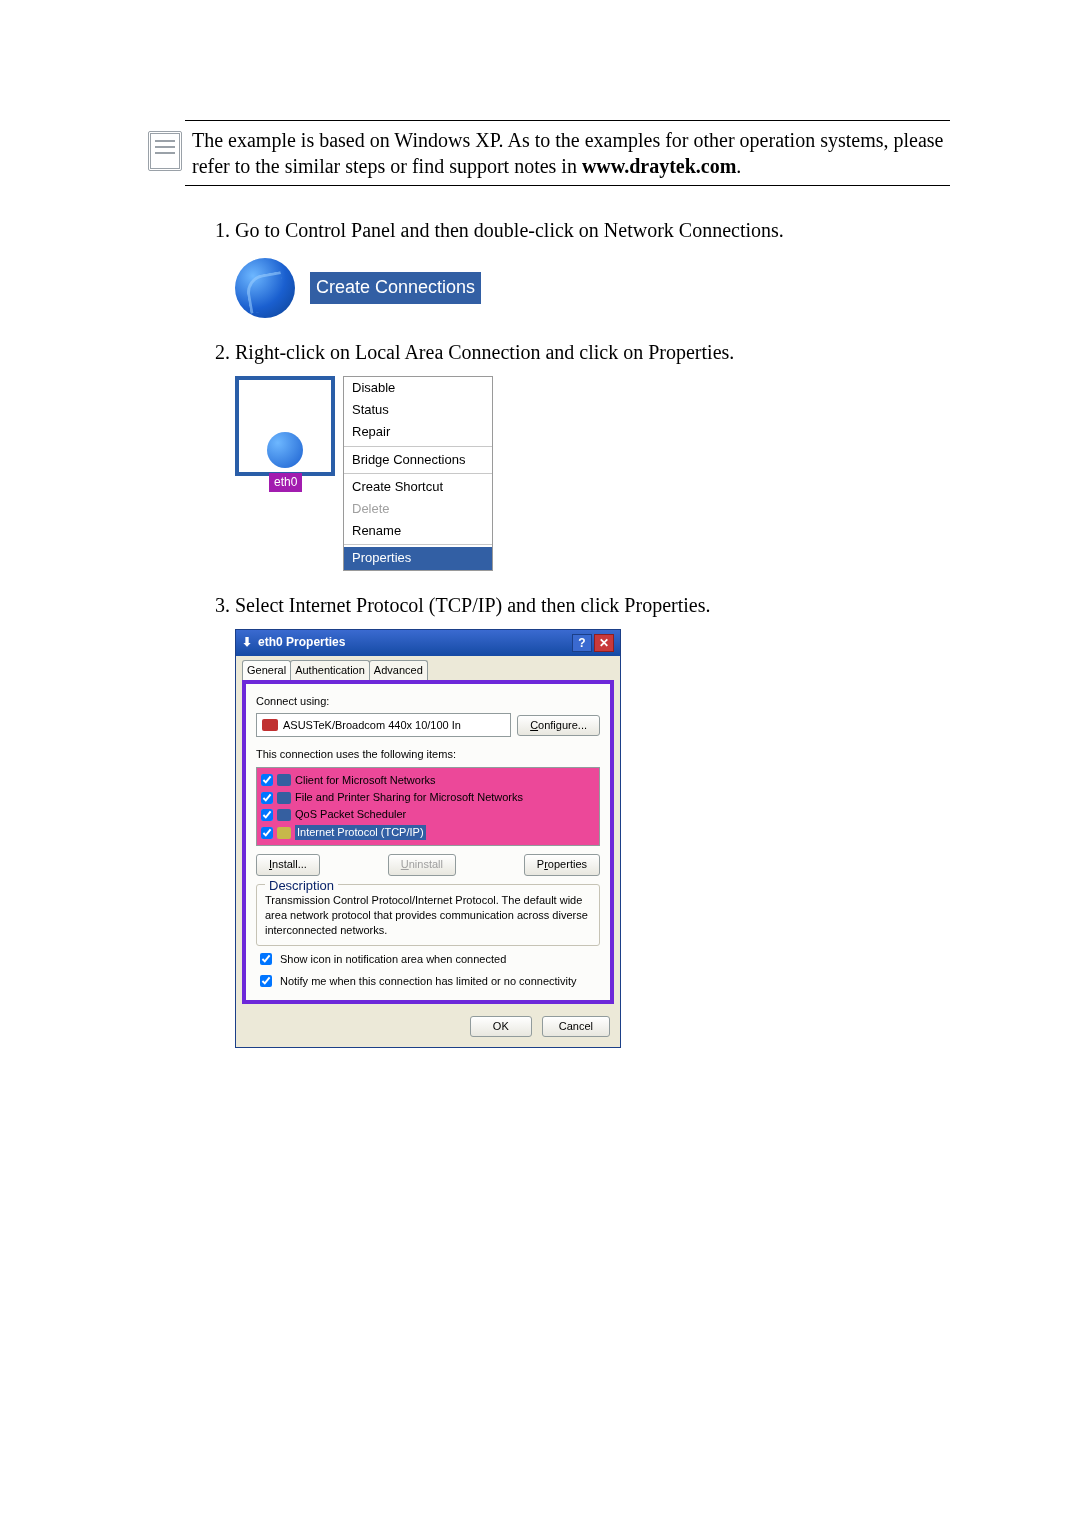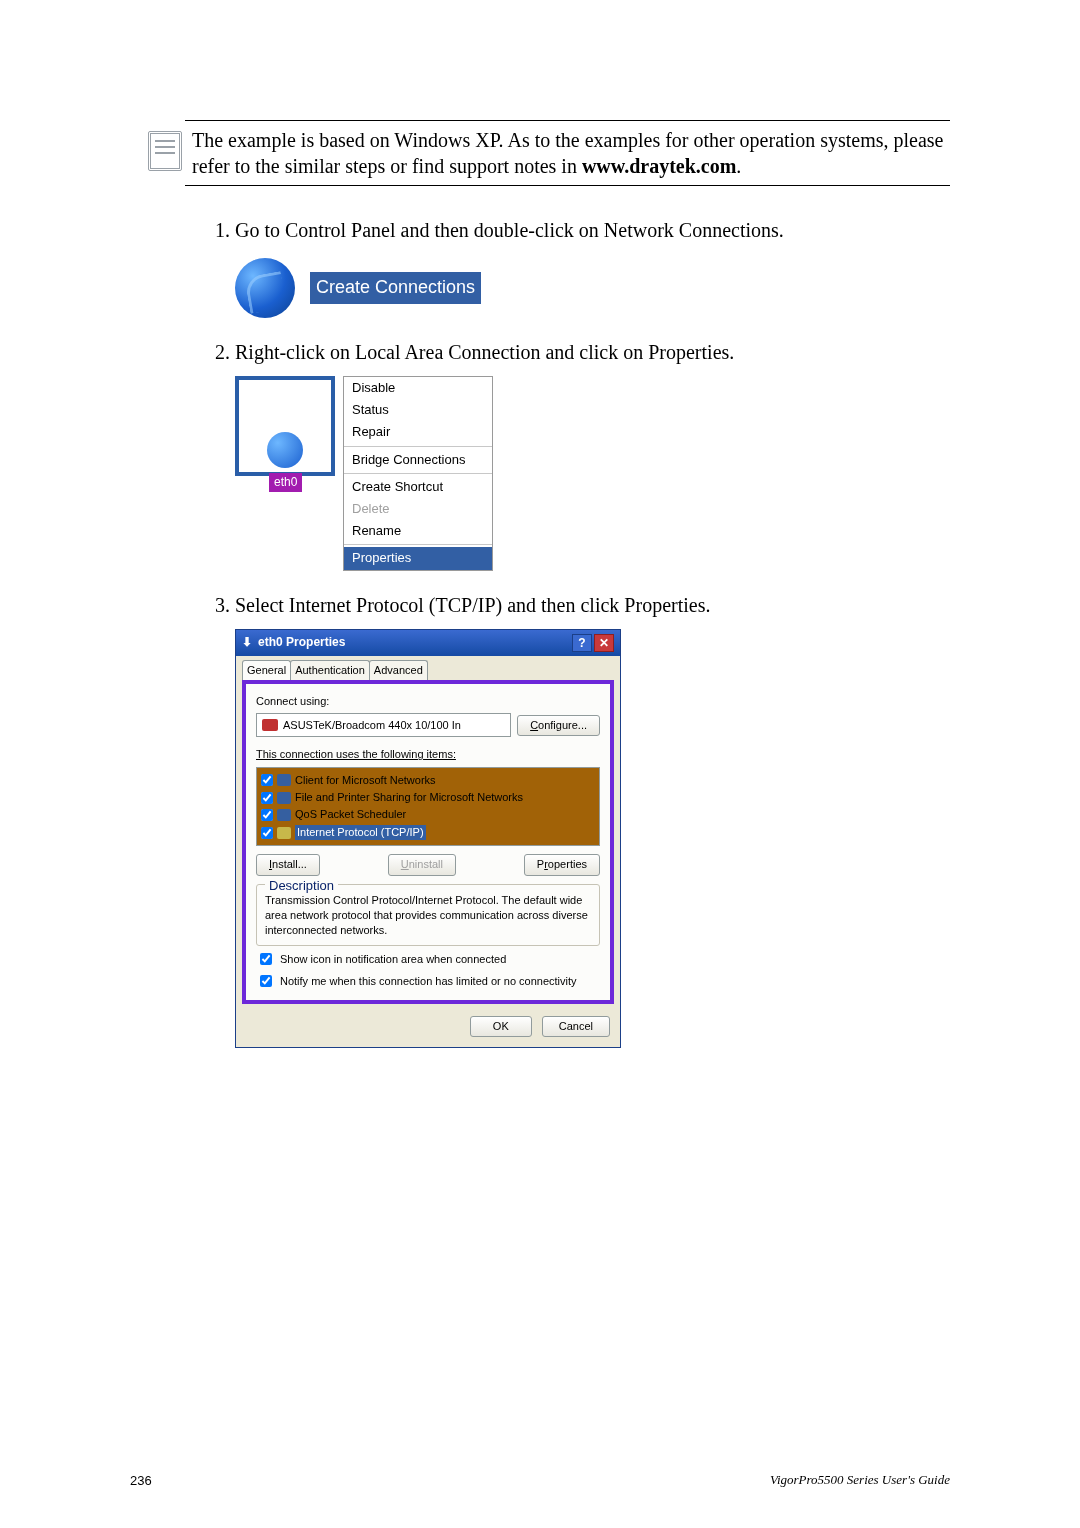--- a/index.html
+++ b/index.html
@@ -166,21 +166,21 @@
   padding:2px 12px;
   font-size:11px;
   border-radius:3px;
   display:inline-flex;
   align-items:center;
 }
 .btn .u{text-decoration:underline;}
 .btn.disabled{color:#a0a0a0;}
 .item-box{
   border:1px solid #919b9c;
-  background:#a16207;
+  background:#ec4899;
   padding:4px;
   margin-top:4px;
   font-size:11px;
 }
 .item-row{display:flex;align-items:center;gap:4px;padding:1px 0;}
 .item-row input{width:12px;height:12px;margin:0;}
 .item-row .ic{width:14px;height:12px;background:#355fa0;border-radius:2px;flex-shrink:0;}
 .item-row.sel .txt{background:#325fa4;color:#fff;padding:0 2px;}
 .item-row .ic.y{background:#c7b84a;}
 .btn-row{display:flex;gap:20px;justify-content:space-between;margin-top:8px;}
@@ -299,21 +299,21 @@
             <div class="field-row">
               <div class="inset">
                 <div class="nic-icon"></div>
                 <span>ASUSTeK/Broadcom 440x 10/100 In</span>
               </div>
               <div class="btn">
                   <span class="u">C</span>
                   <span>onfigure...</span>
                 </div>
             </div>
-            <div style="font-size:11px;margin-top:10px;text-decoration:underline;">This connection uses the following items:</div>
+            <div style="font-size:11px;margin-top:10px;">This connection uses the following items:</div>
             <div class="item-box">
               <div class="item-row">
                   <input type="checkbox" checked="" style="">
                   <div class="ic"></div>
                   <span class="txt">Client for Microsoft Networks</span>
                 </div>
               <div class="item-row">
                   <input type="checkbox" checked="" style="">
                   <div class="ic"></div>
                   <span class="txt">File and Printer Sharing for Microsoft Networks</span>
@@ -349,17 +349,13 @@
           </div>
           <div class="dlg-btns">
             <div class="btn" style="padding:2px 22px;">OK</div>
             <div class="btn" style="padding:2px 16px;">Cancel</div>
           </div>
         </div>
       </li>
     </ol>
   </div>
 
-  <div class="footer">
-    <span class="pg">236</span>
-    <span class="gd">VigorPro5500 Series User's Guide</span>
-  </div>
 </div>
 
 </body></html>

